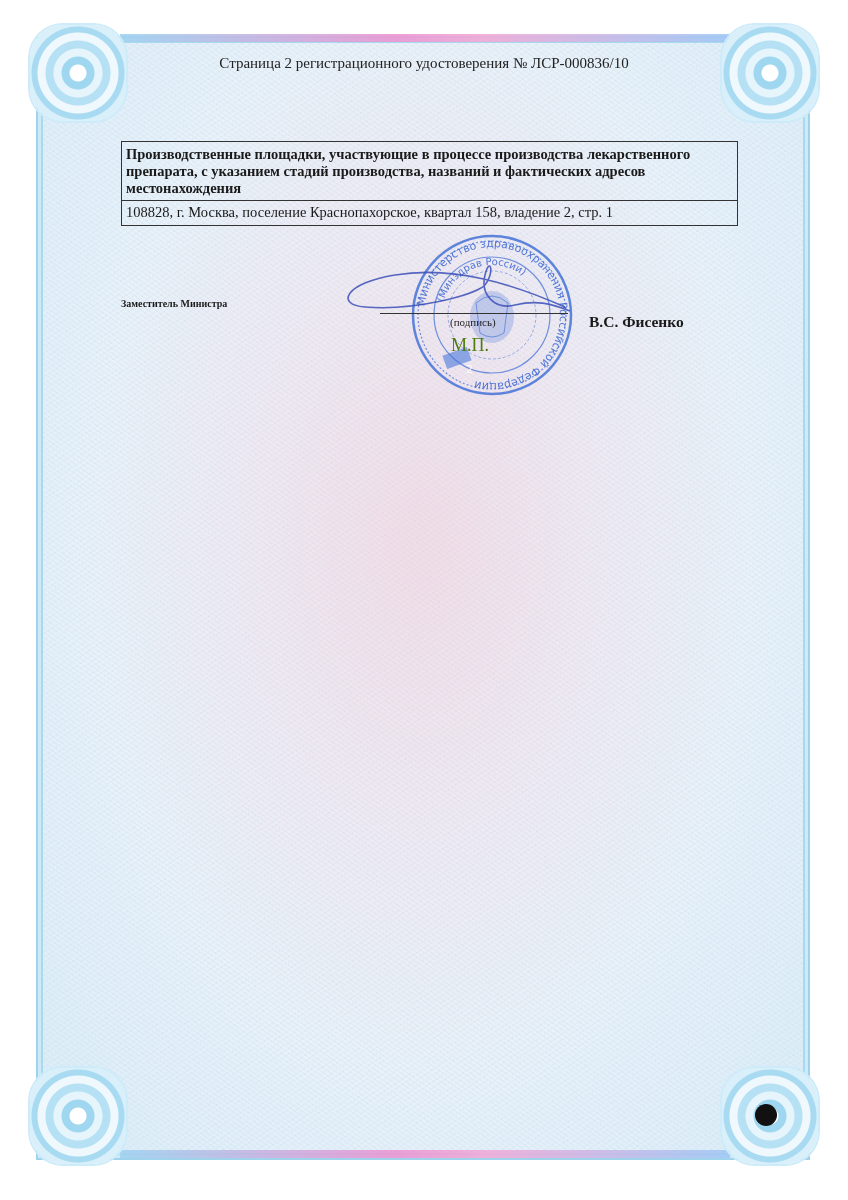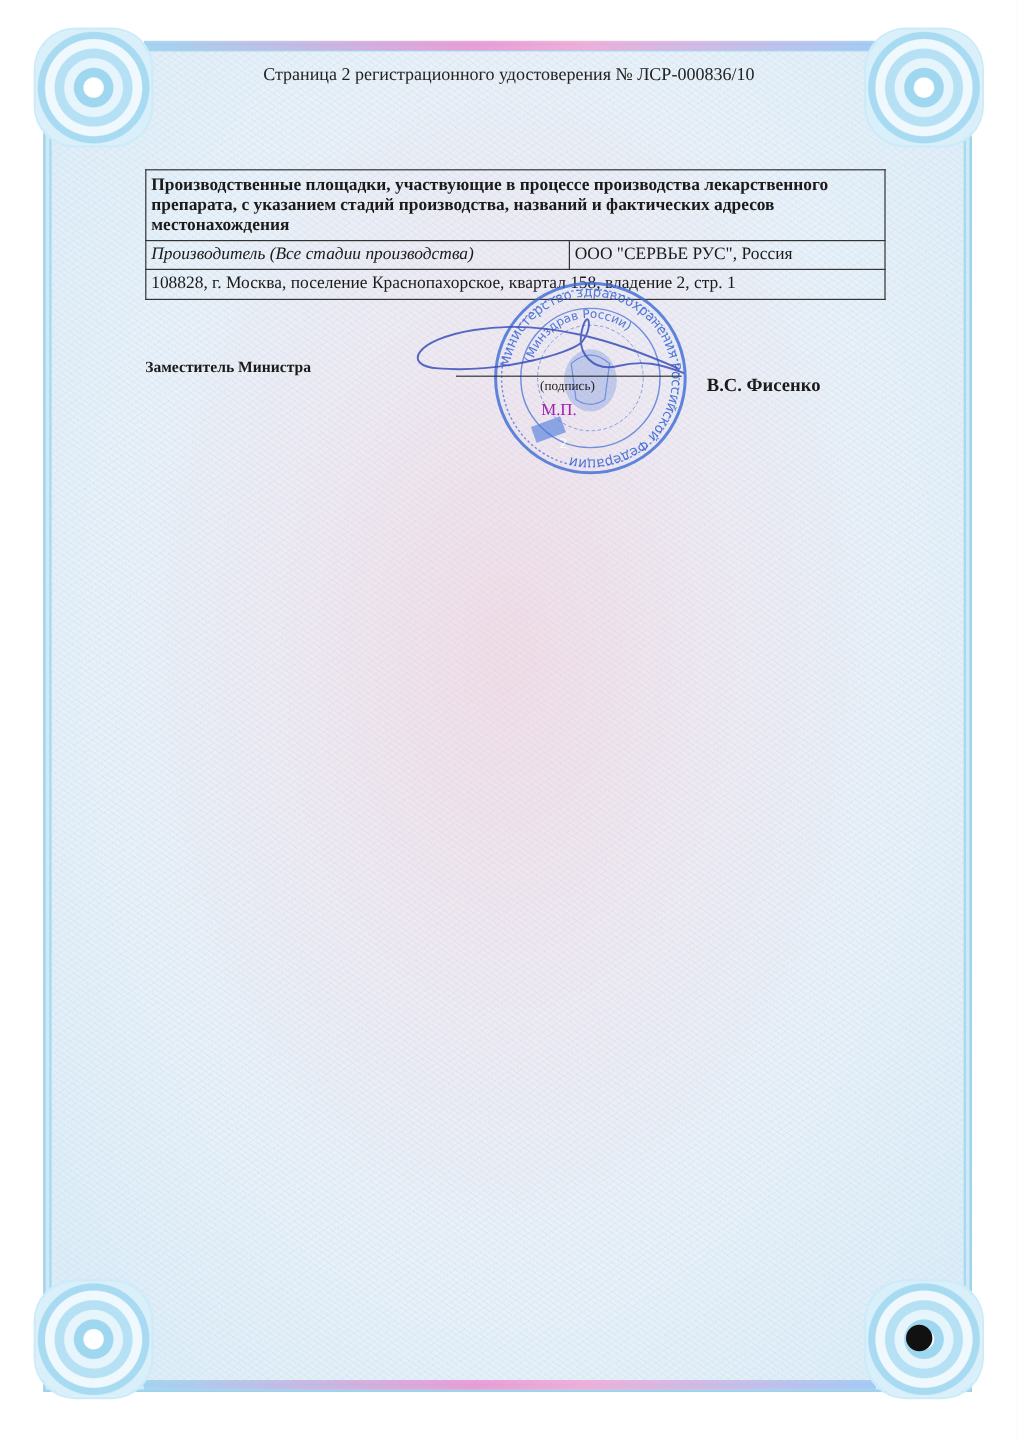--- a/index.html
+++ b/index.html
@@ -49,34 +49,34 @@
   }
   table.sites {
     position: absolute; left: 121px; top: 141px; width: 617px;
     border-collapse: collapse; font-size: 14.5px; line-height: 17px;
   }
   table.sites td { border: 1.3px solid #333; padding: 3px 4px; vertical-align: top; }
   .hdr { font-weight: bold; height: 49px; padding-top: 4px !important; }
   .role { font-style: italic; width: 344px; }
   .addr { height: 18px; }
   .signer-title {
-    position: absolute; left: 121px; top: 298px; font-weight: bold; font-size: 13px;
+    position: absolute; left: 121px; top: 298px; font-weight: bold; font-size: 10px;
   }
   .signer-name {
     position: absolute; left: 589px; top: 298px; font-weight: bold; font-size: 15.5px; margin-top: 15px;
   }
   .sign-line {
     position: absolute; left: 380px; top: 313px; width: 188px; height: 0;
     border-top: 1.2px solid #333;
   }
   .sign-caption {
     position: absolute; left: 450px; top: 316px; font-size: 11px; color: #222;
   }
   .mp {
-    position: absolute; left: 451px; top: 335px; font-size: 14px; color: #a21caf;
+    position: absolute; left: 451px; top: 335px; font-size: 18px; color: #4d7c0f;
   }
   .stamp {
     position: absolute; left: 410px; top: 233px; width: 164px; height: 164px;
   }
   .signature {
     position: absolute; left: 335px; top: 245px; width: 240px; height: 80px;
   }
 </style>
 </head>
 <body>
@@ -90,24 +90,20 @@
 <div class="rosette bl"></div>
 <div class="rosette br"></div>
 <div class="punch-hole"></div>
 
 <div class="page-header">Страница 2 регистрационного удостоверения № ЛСР-000836/10</div>
 
 <table class="sites">
   <tbody>
       <tr>
     <td class="hdr" colspan="2">Производственные площадки, участвующие в процессе производства лекарственного препарата, с указанием стадий производства, названий и фактических адресов местонахождения</td>
-  </tr>
-  <tr>
-    <td class="role">Производитель (Все стадии производства)</td>
-    <td>ООО "СЕРВЬЕ РУС", Россия</td>
   </tr>
   <tr>
     <td class="addr" colspan="2">108828, г. Москва, поселение Краснопахорское, квартал 158, владение 2, стр. 1</td>
   </tr>
 </tbody>
   </table>
 
 <svg class="stamp" viewBox="0 0 164 164">
   <defs>
     <path id="outerArc" d="M 82 82 m -68 0 a 68 68 0 1 1 136 0 a 68 68 0 1 1 -136 0"></path>

